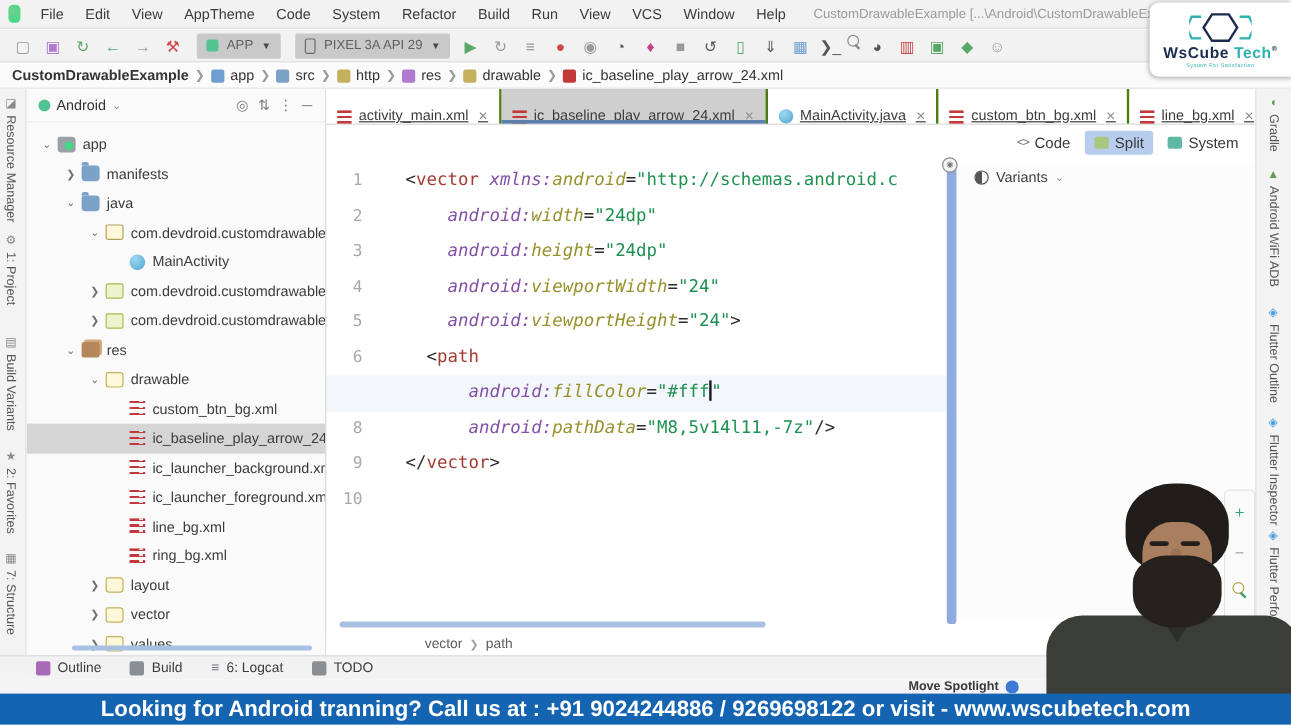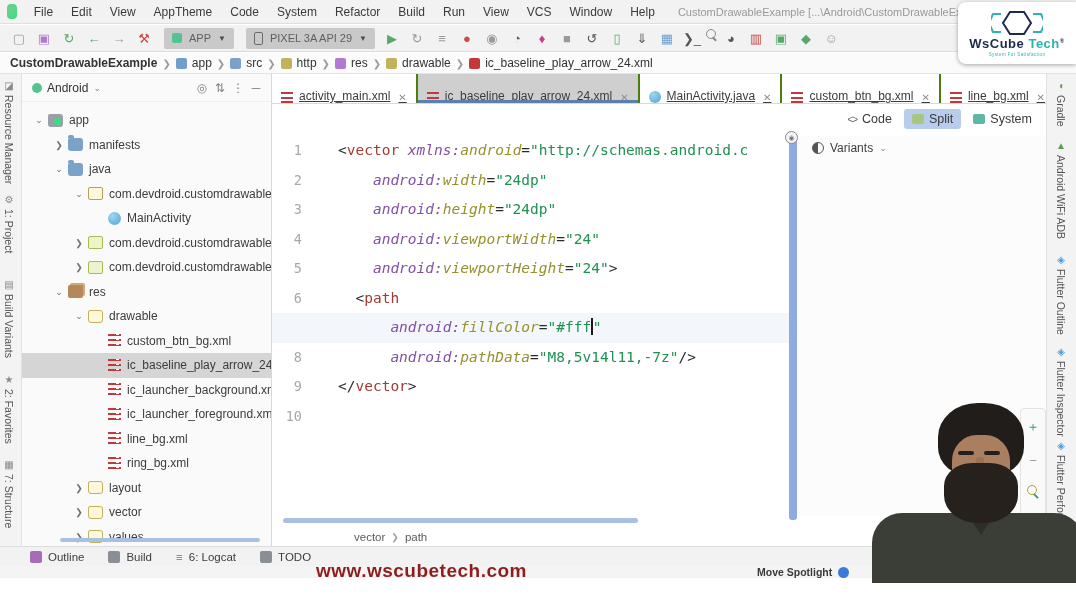--- a/index.html
+++ b/index.html
@@ -509,31 +509,33 @@
         <span style="color: rgb(109, 117, 125);">≡</span>
         <span>6: Logcat</span>
       </span>
       <span class="bt-item">
         <span class="bt-ico" style="background: rgb(138, 143, 150);"></span>
         <span>TODO</span>
       </span>
     </div>
 
   <div id="statusstrip"></div>
-  <div id="red-url">www.wscubetech.com</div>
   <div id="spotlight">
     <span>Move Spotlight</span>
     <span class="sp-dot"></span>
   </div>
 
   <div id="webcam">
     <div class="p-body"></div>
     <div class="p-collar"></div>
     <div class="p-hair"></div>
     <div class="p-face"></div>
     <div class="p-brow" style="left:78px;"></div>
     <div class="p-brow" style="left:104px;"></div>
     <div class="p-nose"></div>
     <div class="p-beard"></div>
   </div>
 
+  <div id="banner">
+    <span>Looking for Android tranning? Call us at : +91 9024244886 / 9269698122 or visit - www.wscubetech.com</span>
+  </div>
 
 </div>
 
 </body></html>

